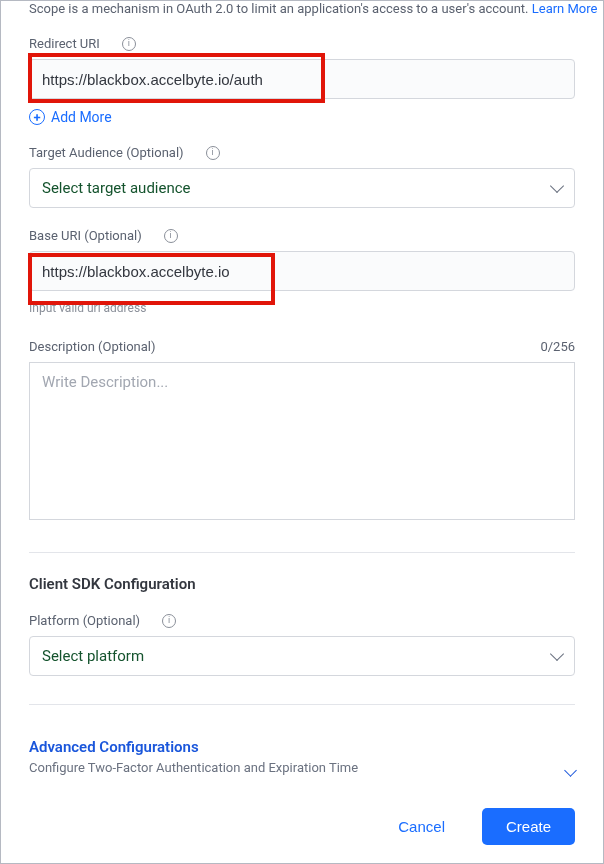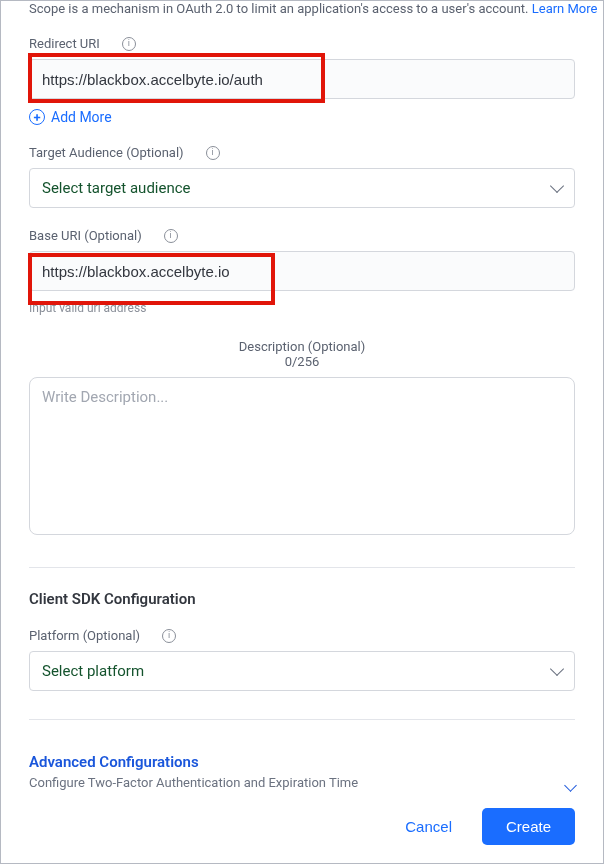--- a/index.html
+++ b/index.html
@@ -126,27 +126,26 @@
     width: 247px; height: 52px;
     pointer-events: none;
   }
   .desc-head {
     display: flex;
     justify-content: space-between;
     align-items: center;
     color: #5b6270;
     font-size: 13px;
     margin-bottom: 8px;
-    flex-direction: column;
   }
   textarea.desc {
     width: 100%;
     height: 158px;
     border: 1px solid #d4d7dd;
-    border-radius: 8px;
+    border-radius: 0;
     padding: 10px 12px;
     font-size: 15px;
     font-family: inherit;
     color: #33373f;
     background: #fff;
     resize: none;
     outline: none;
   }
   textarea.desc::placeholder { color: #a2a7b1; }
   .divider {
@@ -175,21 +174,21 @@
   .adv-sub {
     color: #6b7280;
     font-size: 13px;
     margin-top: 4px;
   }
   .footer {
     position: absolute;
     bottom: 18px;
     right: 28px;
     display: flex;
-    gap: 12px;
+    gap: 19px;
     align-items: flex-end;
   }
   .btn-cancel {
     background: transparent;
     border: none;
     color: #1a6dff;
     font-size: 15px;
     font-weight: 500;
     padding: 10px 18px;
     cursor: pointer;

